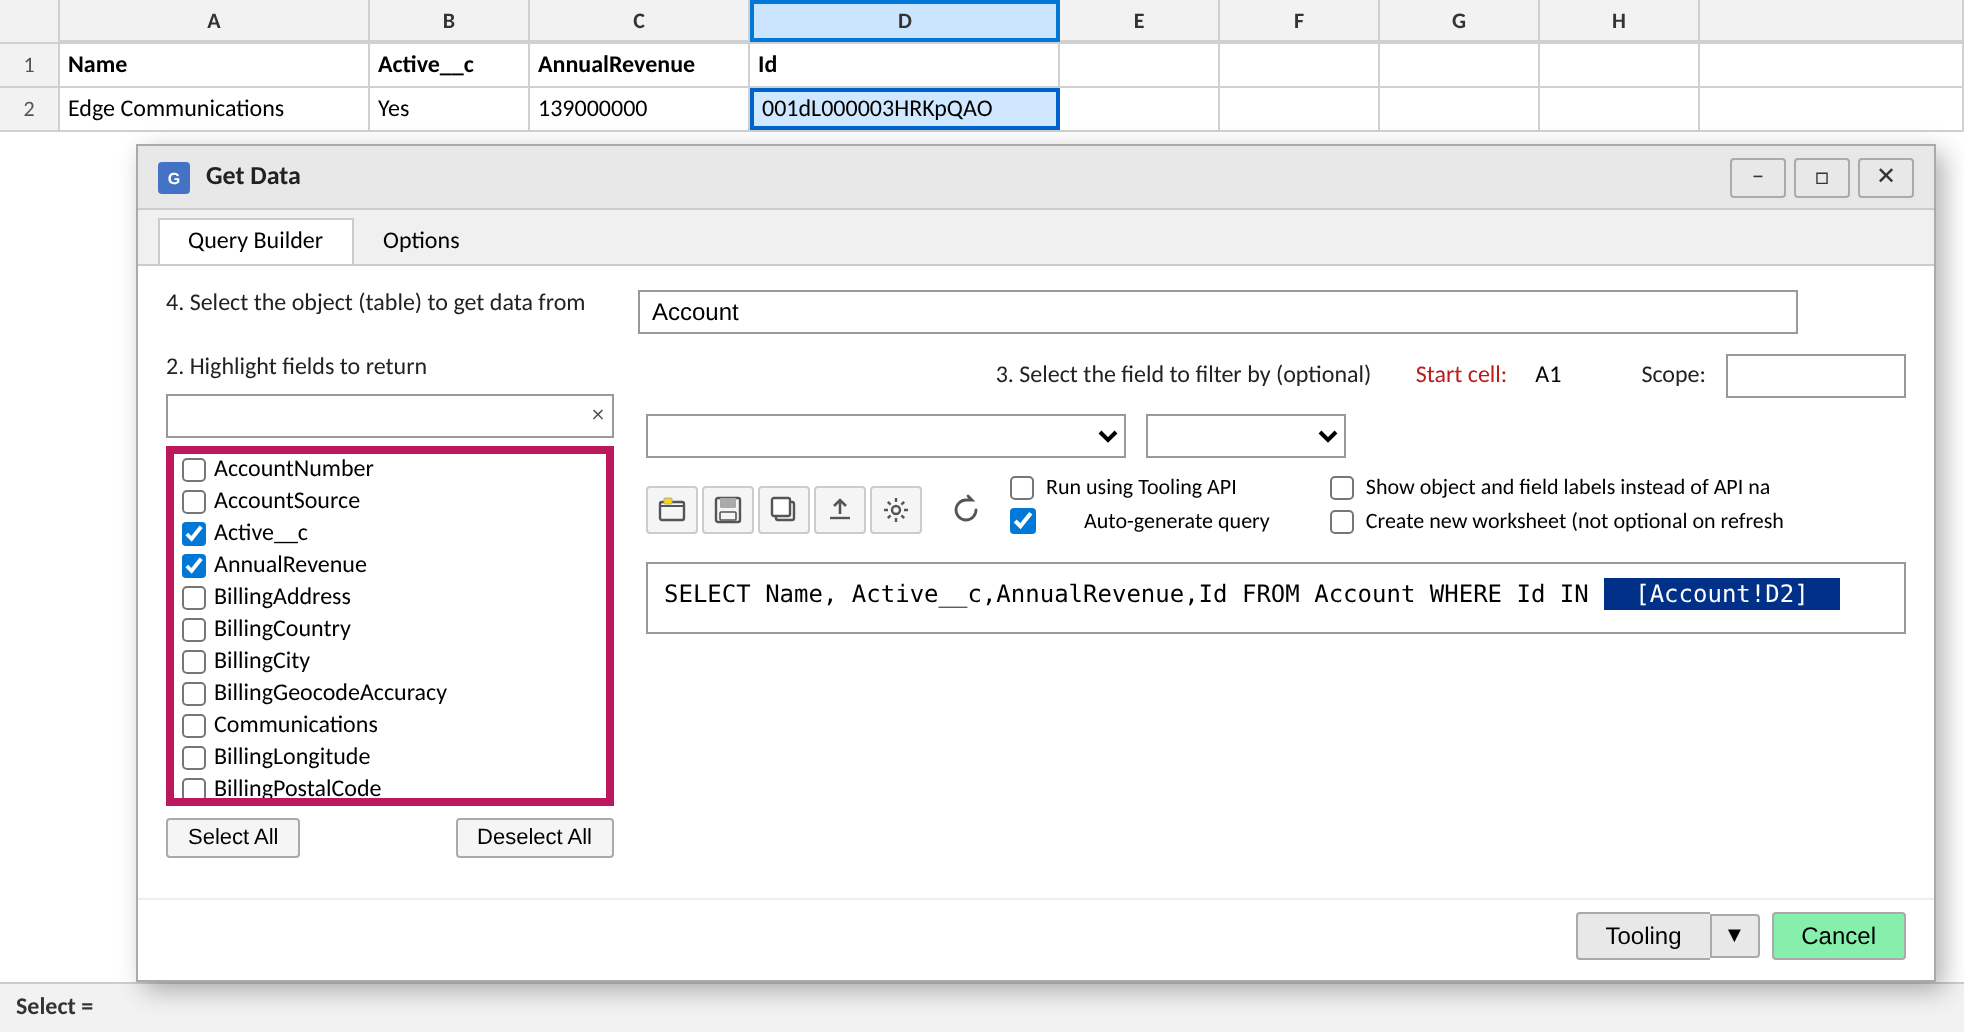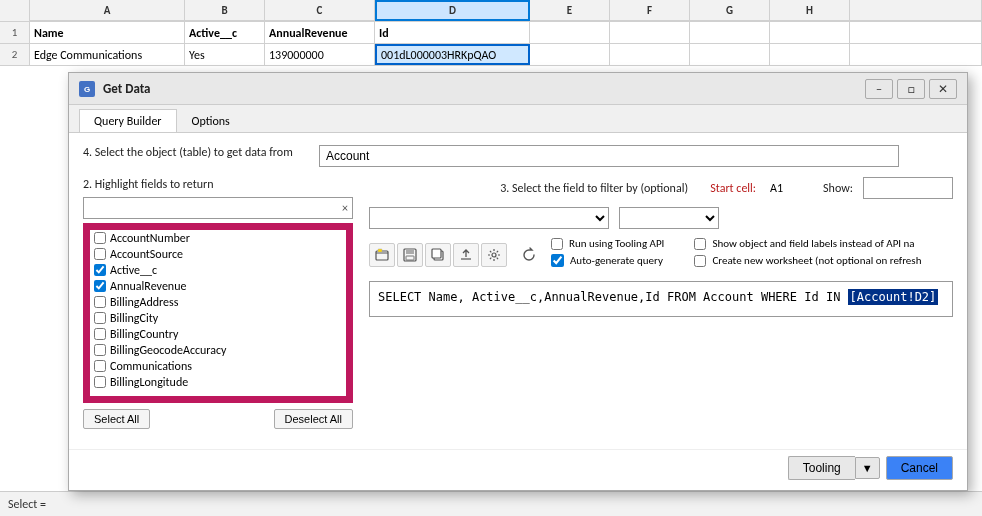--- a/index.html
+++ b/index.html
@@ -182,21 +182,21 @@
       height: 22px;
     }
 
     
     .fields-section {
       display: flex;
       gap: 16px;
       margin-bottom: 8px;
     }
     .fields-left {
-      width: 270px;
+      width: 224px;
     }
     .fields-label {
       font-size: 12px;
       color: #222;
       margin-bottom: 6px;
     }
     .search-box-wrap {
       display: flex;
       align-items: center;
       border: 1px solid #999;
@@ -213,21 +213,21 @@
       background: transparent;
     }
     .search-clear {
       padding: 0 4px;
       cursor: pointer;
       font-size: 12px;
       color: #555;
     }
 
     .fields-list {
-      border: 7px solid #be185d;
+      border: 4px solid #be185d;
       height: 180px;
       overflow-y: auto;
       background: #fff;
       font-size: 12px;
     }
     .field-item {
       display: flex;
       align-items: center;
       padding: 1px 4px;
       gap: 4px;
@@ -336,42 +336,42 @@
       display: flex;
       align-items: center;
       gap: 6px;
       font-size: 11px;
     }
     .checkbox-row input { width: 12px; height: 12px; }
 
     .auto-generate-row {
       display: flex;
       align-items: center;
-      gap: 6px;
+      gap: 24px;
       font-size: 11px;
     }
     .auto-gen-checkbox {
       accent-color: #0078d7;
     }
 
     
     .sql-area {
       border: 1px solid #999;
       background: #fff;
       padding: 6px 8px;
       font-size: 12px;
       font-family: Consolas, monospace;
       line-height: 1.5;
       margin-bottom: 8px;
       min-height: 36px;
     }
     .sql-highlight {
       background: #003087;
       color: #fff;
-      padding: 1px 2px;
+      padding: 1px 16px;
     }
 
     
     .dialog-footer {
       display: flex;
       justify-content: flex-end;
       align-items: center;
       padding: 6px 14px 10px;
       gap: 6px;
       background: #fff;
@@ -392,21 +392,21 @@
     }
     .btn-execute-arrow {
       background: #e8e8e8;
       border: 1px solid #aaa;
       padding: 4px 6px;
       font-size: 11px;
       cursor: pointer;
       border-radius: 0 2px 2px 0;
     }
     .btn-cancel {
-      background: #3b82f6;
+      background: #86efac;
       border: 1px solid #aaa;
       padding: 4px 14px;
       font-size: 12px;
       cursor: pointer;
       border-radius: 2px;
     }
 
     
     .field-buttons {
       display: flex;
@@ -430,20 +430,21 @@
       left: 0;
       width: 100%;
       height: 22px;
       background: #f2f2f2;
       border-top: 1px solid #ccc;
       display: flex;
       align-items: center;
       padding: 12px 8px;
       font-size: 12px;
       color: #333;
+      font-weight: bold;
     }
 
     .options-row {
       display: flex;
       align-items: center;
       gap: 20px;
       margin-bottom: 6px;
     }
   </style>
 </head>
@@ -563,52 +564,56 @@
             <div class="field-item checked-item">
               <input type="checkbox" checked="" style="accent-color: rgb(0, 120, 215);">
               <span>AnnualRevenue</span>
             </div>
             <div class="field-item">
               <input type="checkbox" style="">
               <span>BillingAddress</span>
             </div>
             <div class="field-item">
               <input type="checkbox" style="">
+              <span>BillingCountry</span>
+            </div>
+            <div class="field-item">
+              <input type="checkbox" style="">
               <span>BillingCity</span>
             </div>
             <div class="field-item">
               <input type="checkbox" style="">
-              <span>BillingCountry</span>
+              <span>BillingGeocodeAccuracy</span>
             </div>
             <div class="field-item">
               <input type="checkbox" style="">
-              <span>BillingGeocodeAccuracy</span>
+              <span>Communications</span>
             </div>
             <div class="field-item">
               <input type="checkbox" style="">
-              <span>Communications</span>
+              <span>BillingLongitude</span>
             </div>
             <div class="field-item">
               <input type="checkbox" style="">
-              <span>BillingLongitude</span>
+              <span>BillingPostalCode</span>
             </div>
           </div>
         <div class="field-buttons">
           <button class="field-btn">Select All</button>
           <button class="field-btn">Deselect All</button>
         </div>
       </div>
 
       <div class="fields-right">
 
         <div class="filter-section">
           <span class="filter-label">3. Select the field to filter by (optional)</span>
           <span class="start-cell-label">Start cell:</span>
           <span class="start-cell-value">A1</span>
-          <span class="scope-label">Show:</span>
+          <span class="scope-label">Scope:</span>
           <input type="text" class="scope-input" value="" style="">
         </div>
 
         <div style="display:flex; align-items:center; gap:10px; margin-bottom:8px;">
           <select class="filter-dropdown">
             <option></option>
           </select>
           <select class="scope-dropdown">
             <option></option>
           </select>

